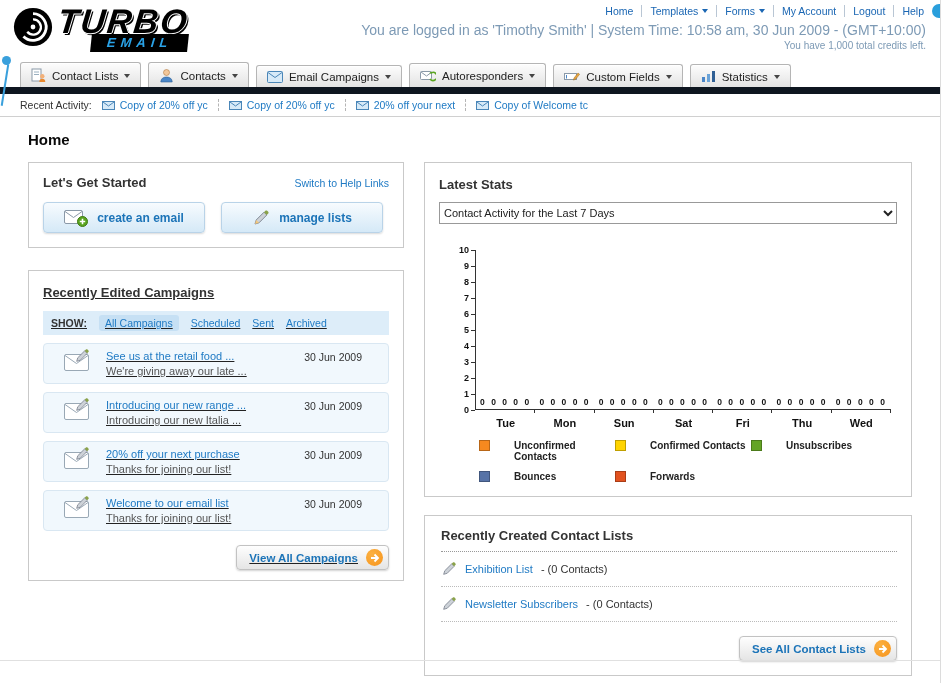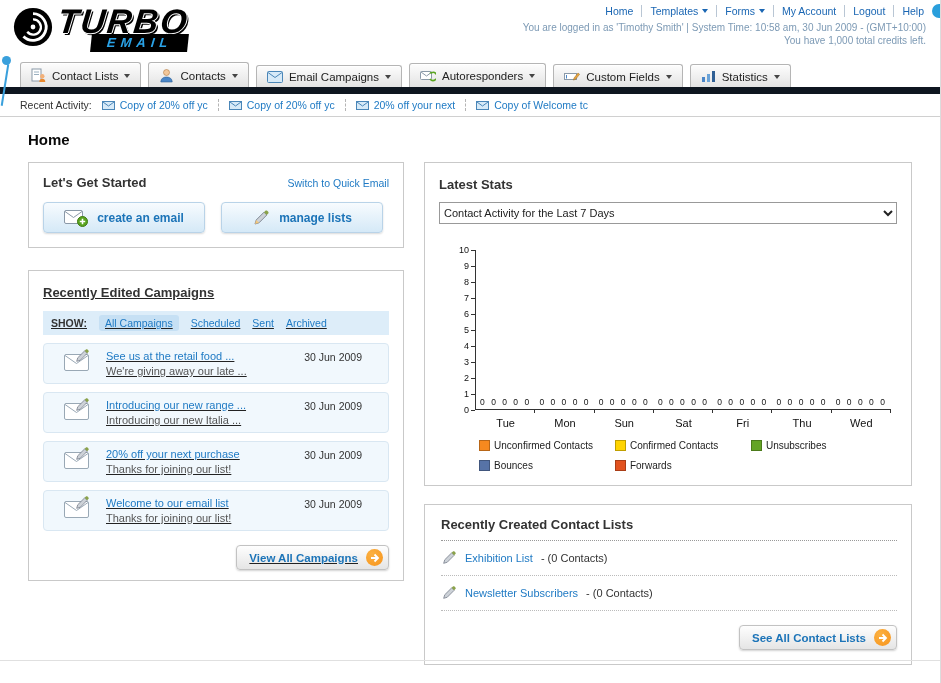--- a/index.html
+++ b/index.html
@@ -18,21 +18,21 @@
                 letter-spacing:5px; padding:1px 16px 2px; transform:skewX(-6deg); }
   .left-dot { position:absolute; left:2px; top:56px; width:9px; height:9px; border-radius:50%; background:#3aa0dc; }
   .left-line { position:absolute; left:4px; top:64px; width:2px; height:42px; background:#3aa0dc; transform:rotate(9deg); }
   .right-edge-dot { position:absolute; top:4px; right:-6px; width:14px; height:14px; border-radius:50%; background:#2a9fdc; }
 
   .header-right { position:absolute; right:14px; top:5px; text-align:right; }
   .top-links { display:flex; justify-content:flex-end; align-items:center; font-size:10.5px; }
   .top-link { color:#1a66b3; cursor:pointer; padding:0 8px; border-right:1px solid #b9c6d4; display:flex; align-items:center; gap:4px; white-space:nowrap; }
   .top-link:last-child { border-right:none; padding-right:2px; }
   .caret { width:0; height:0; border-left:3px solid transparent; border-right:3px solid transparent; border-top:4px solid #1a66b3; display:inline-block; }
-  .login-info { margin-top:5px; font-size:10px; color:#7d9ab5; }
+  .login-info { margin-top:5px; font-size:14px; color:#7d9ab5; }
   .credits-info { margin-top:2px; font-size:10px; color:#7d9ab5; }
 
   
   .main-nav { display:flex; align-items:flex-end; gap:7px; padding-left:20px; margin-top:4px; }
   .nav-tab { display:flex; align-items:center; gap:6px; padding:5px 10px 4px; font-size:11.5px; color:#222; cursor:pointer;
              background:linear-gradient(#fdfdfd,#e3e3e3); border:1px solid #b5b5b5; border-bottom:none;
              border-radius:3px 3px 0 0; box-shadow:inset 0 1px 0 #fff; white-space:nowrap; }
   .nav-tab .caret { border-top-color:#444; }
   .dark-bar { height:7px; background:#0e1620; }
 
@@ -75,33 +75,33 @@
   .ci-date { position:absolute; right:26px; top:7px; font-size:10.5px; color:#333; }
   .btn-row { display:flex; justify-content:flex-end; margin-top:14px; }
   .action-btn { display:inline-flex; align-items:center; gap:8px; padding:3px 5px 3px 12px; cursor:pointer;
                 background:linear-gradient(#fefefe,#e5e5e5); border:1px solid #c2c2c2; border-radius:4px;
                 box-shadow:0 1px 2px rgba(0,0,0,.18); color:#1c74b8; font-weight:bold; font-size:11.5px; }
   .arrow-circle { width:17px; height:17px; border-radius:50%; background:radial-gradient(circle at 35% 30%, #fbb040, #f7941d);
                   display:flex; align-items:center; justify-content:center; }
 
   
   .stats-select { width:100%; margin-top:9px; height:22px; font-size:11px; color:#222; border:1px solid #999; background:#fff; font-family:"Liberation Sans",sans-serif; }
-  .chart-area { margin:26px 6px 0 6px; }
+  .chart-area { margin:26px 6px 0 6px;font-weight:bold; }
   .chart { display:flex; height:160px; margin-bottom:30px; }
   .chart-y { width:30px; flex:none; display:flex; flex-direction:column; justify-content:space-between; height:160px; }
   .y-label { height:0; display:flex; align-items:center; justify-content:flex-end; font-size:9px; color:#111; gap:2px; }
   .y-tick { width:4px; border-top:1px solid #333; display:inline-block; }
   .chart-plot { flex:1; position:relative; border-left:1px solid #333; border-bottom:1px solid #333; }
   .chart-groups { position:absolute; inset:0; display:flex; }
   .chart-group { flex:1; position:relative; }
   .chart-group::after { content:''; position:absolute; right:0; bottom:-4px; height:4px; border-right:1px solid #333; }
   .chart-zeros { position:absolute; bottom:2px; width:100%; text-align:center; font-size:8.5px; letter-spacing:2px; color:#111; white-space:nowrap; }
   .chart-day { position:absolute; bottom:-20px; width:100%; text-align:center; font-size:11px; color:#111; }
   .legend { margin-top:6px; padding-left:34px; display:flex; flex-wrap:wrap; row-gap:9px; }
-  .legend-item { width:33%; display:flex; align-items:flex-start; gap:4px; font-size:10px; color:#222; }
+  .legend-item { width:33%; display:flex; align-items:flex-start; gap:24px; font-size:10px; color:#222; }
   .swatch { width:11px; height:11px; flex:none; border:1px solid rgba(0,0,0,.25); }
 
   
   .lists-panel { margin-top:18px;padding-left:16px; }
   .lists-panel .panel-title { display:block; border-bottom:1px dotted #999; padding-bottom:8px; }
   .list-item { display:flex; align-items:center; gap:8px; padding:9px 0; border-bottom:1px dotted #bbb; font-size:11px; }
   .list-name { color:#1f7ac4; cursor:pointer; }
   .list-detail { color:#333; }
   .page-bottom-line { position:absolute; left:0; right:0; top:660px; border-top:1px solid #e0e0e0; }
 </style>
@@ -249,21 +249,21 @@
   <div class="main">
     <div class="page-title">Home</div>
 
     <div class="columns">
 
       <div class="left-col">
 
         <div class="panel">
           <div class="gs-head">
             <span class="panel-title">Let's Get Started</span>
-            <span class="link">Switch to Quick Email</span>
+            <span class="link">Switch to Help Links</span>
           </div>
           <div class="gs-buttons">
             <div class="gs-btn">
               <svg width="24" height="18" viewBox="0 0 24 18">
                   <rect x="0.5" y="1.5" width="18" height="13" rx="1.5" fill="#fff" stroke="#8a99a8"></rect>
                   <path d="M1 2.5l8.5 6 8.5-6" fill="none" stroke="#8a99a8"></path>
                   <circle cx="18.5" cy="12.5" r="5" fill="#5aa520" stroke="#3f7a12"></circle>
                   <path d="M18.5 9.8v5.4M15.8 12.5h5.4" stroke="#fff" stroke-width="1.6"></path>
                 </svg>
               <span>create an email</span>

